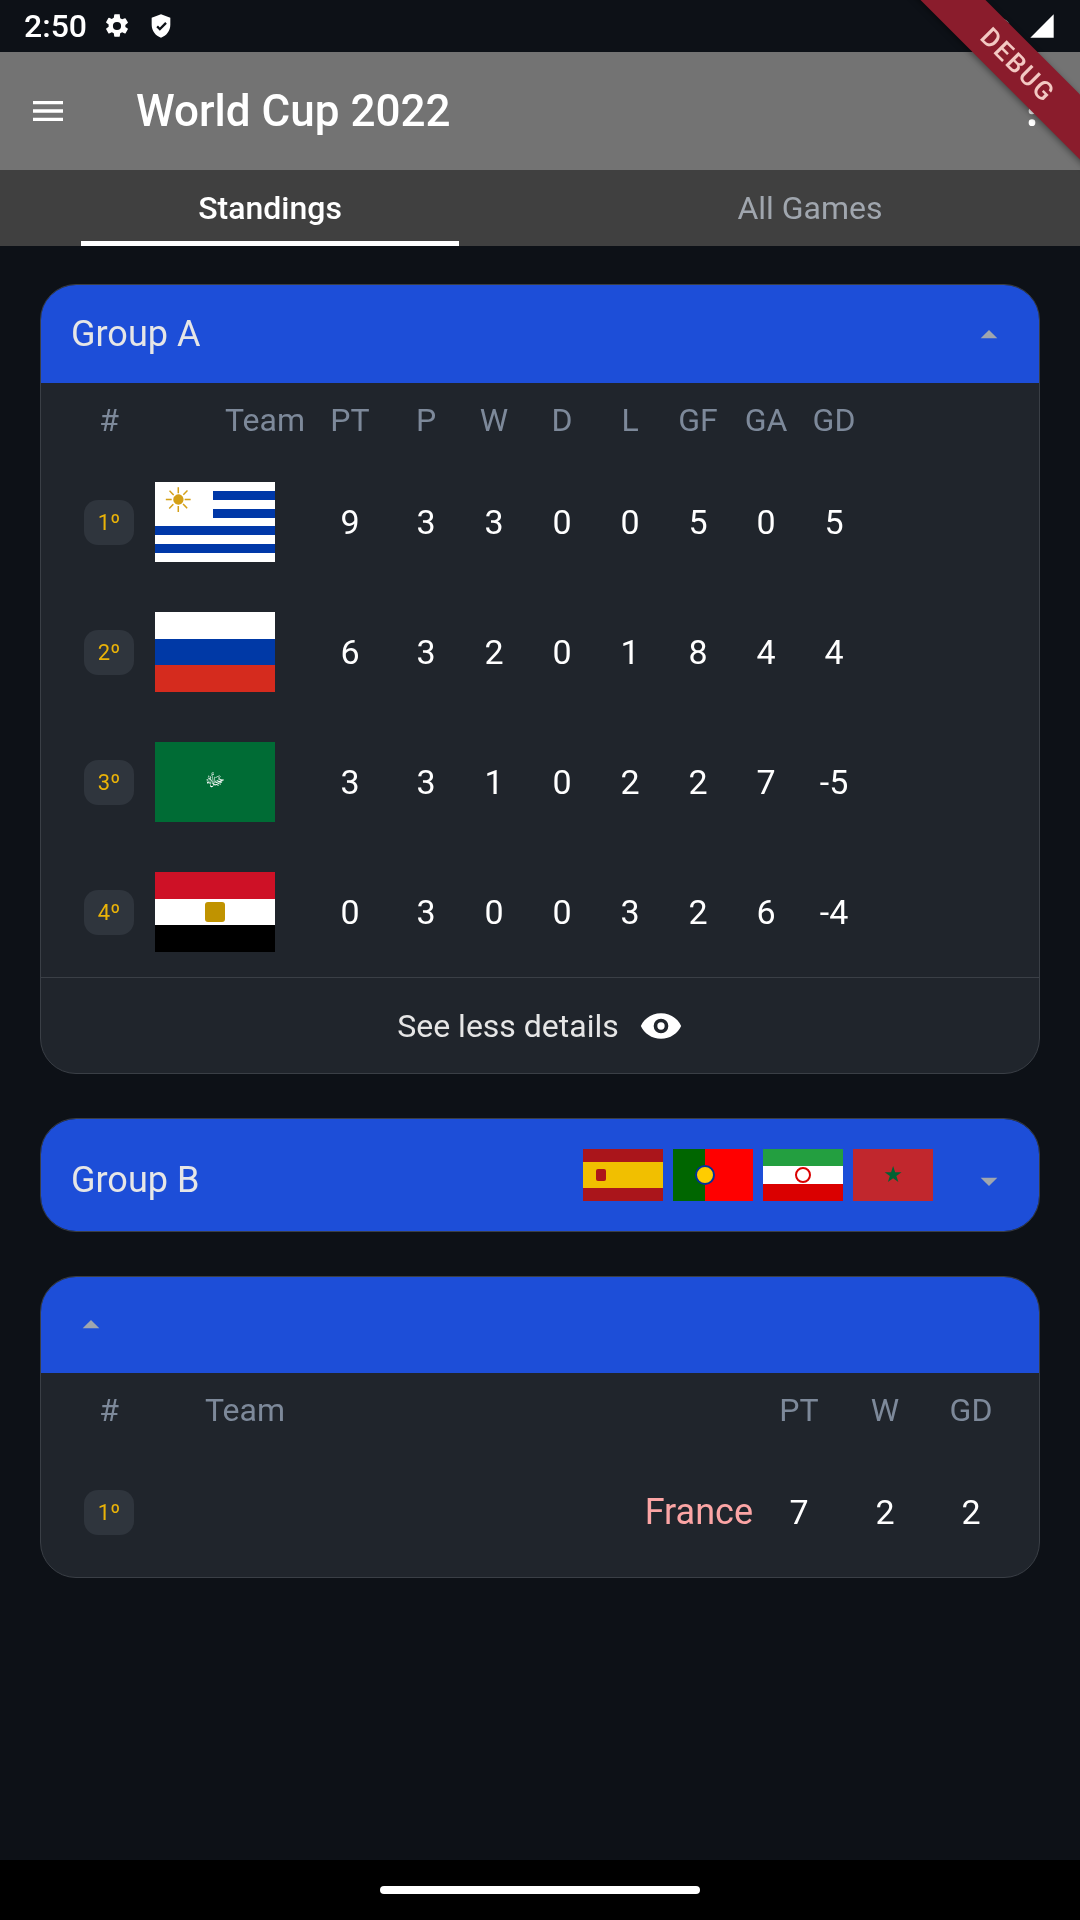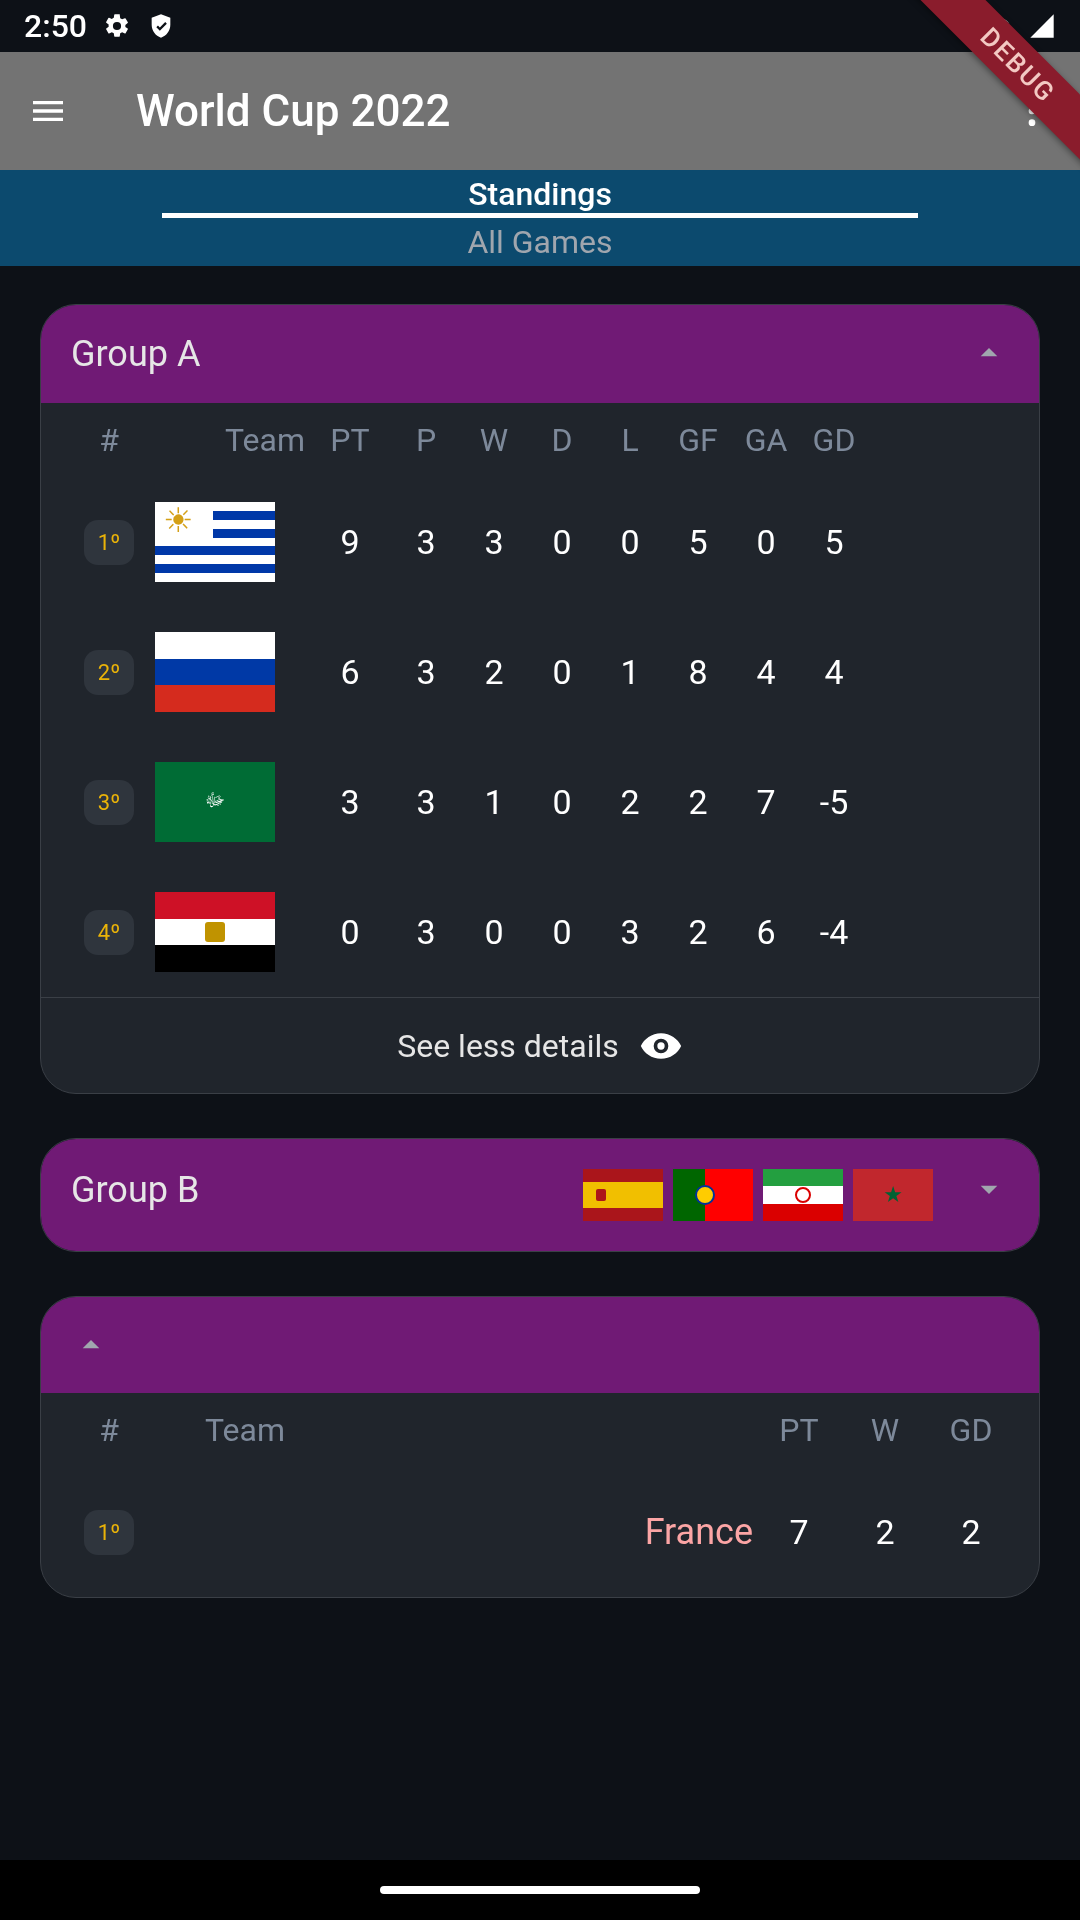--- a/index.html
+++ b/index.html
@@ -31,24 +31,23 @@
     align-items: center;
     padding: 0 24px;
     gap: 40px;
   }
   .app-title { font-size: 44px; font-weight: 500; color: #ffffff; flex: 1; margin-left: 24px;}
   .icon-btn { width: 48px; height: 48px; display:flex; align-items:center; justify-content:center; }
   .icon-btn svg { width: 40px; height: 40px; fill: #ffffff; }
 
   
   .tabs {
-    height: 96px;
-    background: #0c4a6e;
-    display: flex;
-    flex-direction: column;
+    height: 76px;
+    background: #404040;
+    display: flex;
   }
   .tab {
     flex: 1;
     display: flex;
     align-items: center;
     justify-content: center;
     font-size: 32px;
     color: #a0a6ae;
     position: relative;
   }
@@ -68,23 +67,23 @@
 
   .card {
     background: #20252c;
     border: 1px solid #3a3f46;
     border-radius: 36px;
     margin-bottom: 44px;
     overflow: hidden;
   }
   .card-header {
     display: flex;
-    align-items: flex-start;
+    align-items: flex-end;
     padding: 28px 30px;
-    background: #701a75;
+    background: #1d4ed8;
     gap: 16px;
   }
   .group-title { font-size: 36px; color: #e6e6e6; flex: 1; }
   .flag-mini-row { display:flex; gap:10px; margin-right: 20px;}
   .flag-mini { width: 80px; height: 52px; }
   .chev { width: 40px; height: 40px; fill: #a0a6ae; }
 
   
   .table-area { padding: 0 0 0 0; }
   .thead, .trow {

